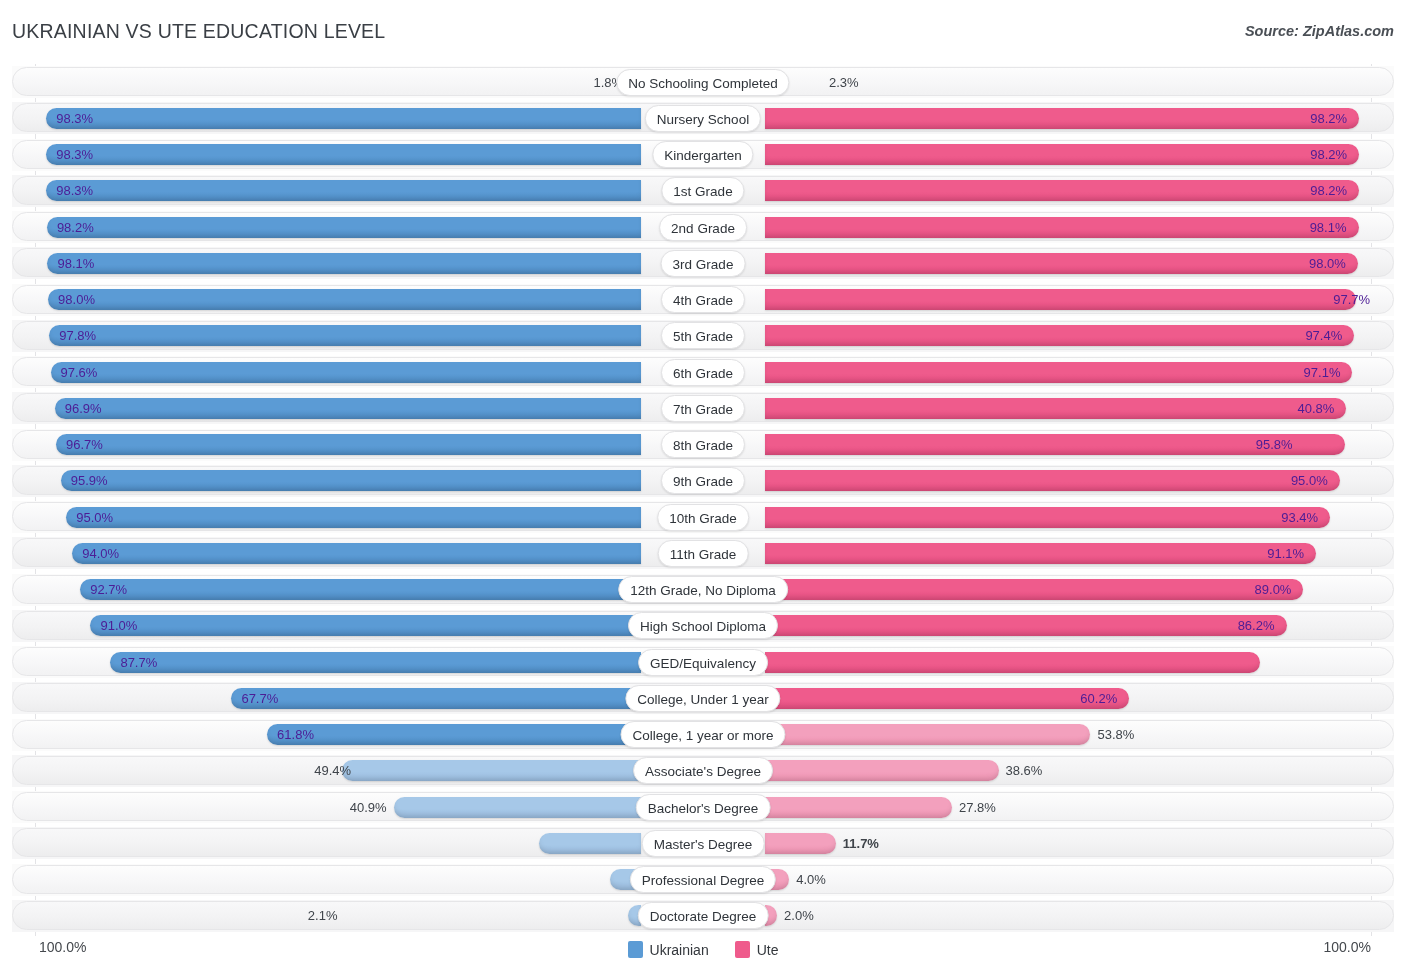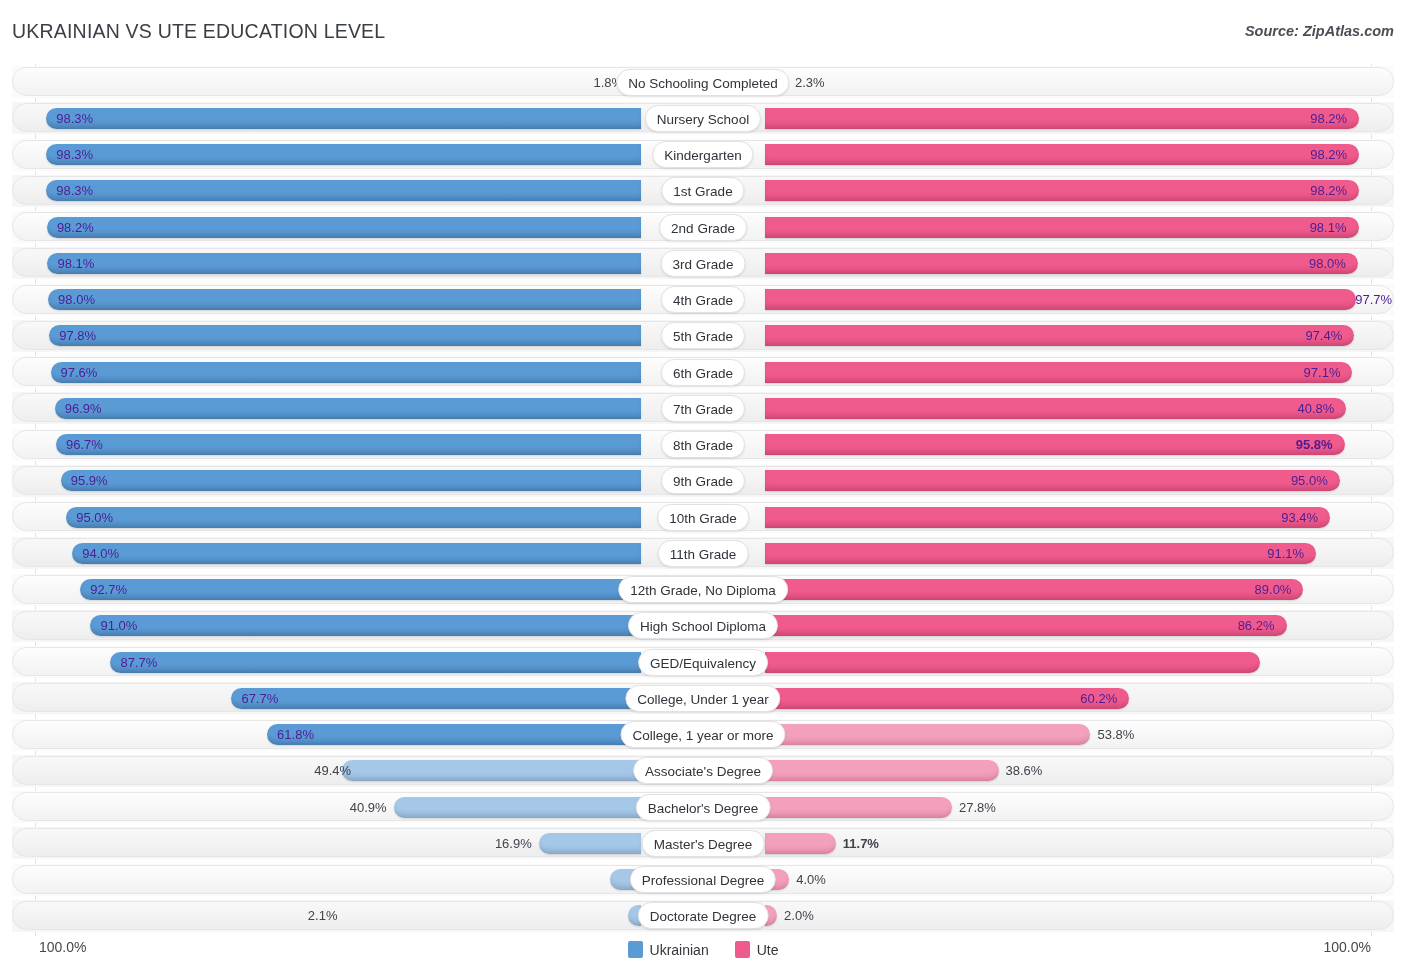--- a/index.html
+++ b/index.html
@@ -204,21 +204,21 @@
 <div id="plot">
   <div class="gridline" id="grid-left"></div>
   <div class="gridline" id="grid-right"></div>
   <div id="rows">
       <div class="row">
         <div class="row-band"></div>
         <div class="track"></div>
         <div class="bar bar-left" style="left: 630.11px; width: 10.89px; background: linear-gradient(rgb(166, 200, 232) 0%, rgb(166, 200, 232) 55%, rgb(154, 187, 221) 100%);"></div>
         <div class="vlabel outside right-side" style="left: 0px; width: 623.11px;">1.8%</div>
         <div class="bar bar-right" style="left: 765px; width: 13.915px; background: linear-gradient(rgb(243, 160, 189) 0%, rgb(243, 160, 189) 55%, rgb(238, 147, 178) 100%);"></div>
-        <div class="vlabel outside left-side" style="left: 795px;">2.3%</div>
+        <div class="vlabel outside left-side" style="left: 829px;">2.3%</div>
         <div class="pill">No Schooling Completed</div>
       </div>
       <div class="row odd">
         <div class="row-band"></div>
         <div class="track"></div>
         <div class="bar bar-left" style="left: 46.285px; width: 594.715px; background: linear-gradient(rgb(91, 155, 213) 0%, rgb(91, 155, 213) 55%, rgb(79, 140, 196) 100%);"></div>
         <div class="vlabel inside left-side" style="left: 56.285px;">98.3%</div>
         <div class="bar bar-right" style="left: 765px; width: 594.11px; background: linear-gradient(rgb(239, 91, 140) 0%, rgb(239, 91, 140) 55%, rgb(228, 79, 129) 100%);"></div>
         <div class="vlabel inside right-side" style="left: 765px; width: 582.11px;">98.2%</div>
         <div class="pill">Nursery School</div>
@@ -258,21 +258,21 @@
         <div class="bar bar-right" style="left: 765px; width: 592.9px; background: linear-gradient(rgb(239, 91, 140) 0%, rgb(239, 91, 140) 55%, rgb(228, 79, 129) 100%);"></div>
         <div class="vlabel inside right-side" style="left: 765px; width: 580.9px;">98.0%</div>
         <div class="pill">3rd Grade</div>
       </div>
       <div class="row">
         <div class="row-band"></div>
         <div class="track"></div>
         <div class="bar bar-left" style="left: 48.1px; width: 592.9px; background: linear-gradient(rgb(91, 155, 213) 0%, rgb(91, 155, 213) 55%, rgb(79, 140, 196) 100%);"></div>
         <div class="vlabel inside left-side" style="left: 58.1px;">98.0%</div>
         <div class="bar bar-right" style="left: 765px; width: 591.085px; background: linear-gradient(rgb(239, 91, 140) 0%, rgb(239, 91, 140) 55%, rgb(228, 79, 129) 100%);"></div>
-        <div class="vlabel inside right-side" style="left: 765px; width: 579.085px; padding-left: 48px;">97.7%</div>
+        <div class="vlabel inside right-side" style="left: 743px; width: 579.085px; padding-left: 48px;">97.7%</div>
         <div class="pill">4th Grade</div>
       </div>
       <div class="row odd">
         <div class="row-band"></div>
         <div class="track"></div>
         <div class="bar bar-left" style="left: 49.31px; width: 591.69px; background: linear-gradient(rgb(91, 155, 213) 0%, rgb(91, 155, 213) 55%, rgb(79, 140, 196) 100%);"></div>
         <div class="vlabel inside left-side" style="left: 59.31px;">97.8%</div>
         <div class="bar bar-right" style="left: 765px; width: 589.27px; background: linear-gradient(rgb(239, 91, 140) 0%, rgb(239, 91, 140) 55%, rgb(228, 79, 129) 100%);"></div>
         <div class="vlabel inside right-side" style="left: 765px; width: 577.27px;">97.4%</div>
         <div class="pill">5th Grade</div>
@@ -294,21 +294,21 @@
         <div class="bar bar-right" style="left: 765px; width: 581.405px; background: linear-gradient(rgb(239, 91, 140) 0%, rgb(239, 91, 140) 55%, rgb(228, 79, 129) 100%);"></div>
         <div class="vlabel inside right-side" style="left: 765px; width: 569.405px;">40.8%</div>
         <div class="pill">7th Grade</div>
       </div>
       <div class="row">
         <div class="row-band"></div>
         <div class="track"></div>
         <div class="bar bar-left" style="left: 55.965px; width: 585.035px; background: linear-gradient(rgb(91, 155, 213) 0%, rgb(91, 155, 213) 55%, rgb(79, 140, 196) 100%);"></div>
         <div class="vlabel inside left-side" style="left: 65.965px;">96.7%</div>
         <div class="bar bar-right" style="left: 765px; width: 579.59px; background: linear-gradient(rgb(239, 91, 140) 0%, rgb(239, 91, 140) 55%, rgb(228, 79, 129) 100%);"></div>
-        <div class="vlabel inside right-side" style="left: 765px; width: 567.59px; font-weight: bold;">95.8%</div>
+        <div class="vlabel inside right-side" style="left: 725px; width: 567.59px;">95.8%</div>
         <div class="pill">8th Grade</div>
       </div>
       <div class="row odd">
         <div class="row-band"></div>
         <div class="track"></div>
         <div class="bar bar-left" style="left: 60.805px; width: 580.195px; background: linear-gradient(rgb(91, 155, 213) 0%, rgb(91, 155, 213) 55%, rgb(79, 140, 196) 100%);"></div>
         <div class="vlabel inside left-side" style="left: 70.805px;">95.9%</div>
         <div class="bar bar-right" style="left: 765px; width: 574.75px; background: linear-gradient(rgb(239, 91, 140) 0%, rgb(239, 91, 140) 55%, rgb(228, 79, 129) 100%);"></div>
         <div class="vlabel inside right-side" style="left: 765px; width: 562.75px;">95.0%</div>
         <div class="pill">9th Grade</div>
@@ -391,21 +391,20 @@
         <div class="bar bar-left" style="left: 393.555px; width: 247.445px; background: linear-gradient(rgb(166, 200, 232) 0%, rgb(166, 200, 232) 55%, rgb(154, 187, 221) 100%);"></div>
         <div class="vlabel outside right-side" style="left: 0px; width: 386.555px;">40.9%</div>
         <div class="bar bar-right" style="left: 765px; width: 186.945px; background: linear-gradient(rgb(243, 160, 189) 0%, rgb(243, 160, 189) 55%, rgb(238, 147, 178) 100%);"></div>
         <div class="vlabel outside left-side" style="left: 958.945px;">27.8%</div>
         <div class="pill">Bachelor's Degree</div>
       </div>
       <div class="row odd">
         <div class="row-band"></div>
         <div class="track"></div>
         <div class="bar bar-left" style="left: 538.755px; width: 102.245px; background: linear-gradient(rgb(166, 200, 232) 0%, rgb(166, 200, 232) 55%, rgb(154, 187, 221) 100%);"></div>
-        <div class="vlabel outside right-side" style="left: 0px; width: 531.755px;">16.9%</div>
         <div class="bar bar-right" style="left: 765px; width: 70.785px; background: linear-gradient(rgb(243, 160, 189) 0%, rgb(243, 160, 189) 55%, rgb(238, 147, 178) 100%);"></div>
         <div class="vlabel outside left-side" style="left: 842.785px; font-weight: bold;">11.7%</div>
         <div class="pill">Master's Degree</div>
       </div>
       <div class="row">
         <div class="row-band"></div>
         <div class="track"></div>
         <div class="bar bar-left" style="left: 610.145px; width: 30.855px; background: linear-gradient(rgb(166, 200, 232) 0%, rgb(166, 200, 232) 55%, rgb(154, 187, 221) 100%);"></div>
         <div class="bar bar-right" style="left: 765px; width: 24.2px; background: linear-gradient(rgb(243, 160, 189) 0%, rgb(243, 160, 189) 55%, rgb(238, 147, 178) 100%);"></div>
         <div class="vlabel outside left-side" style="left: 796.2px;">4.0%</div>

